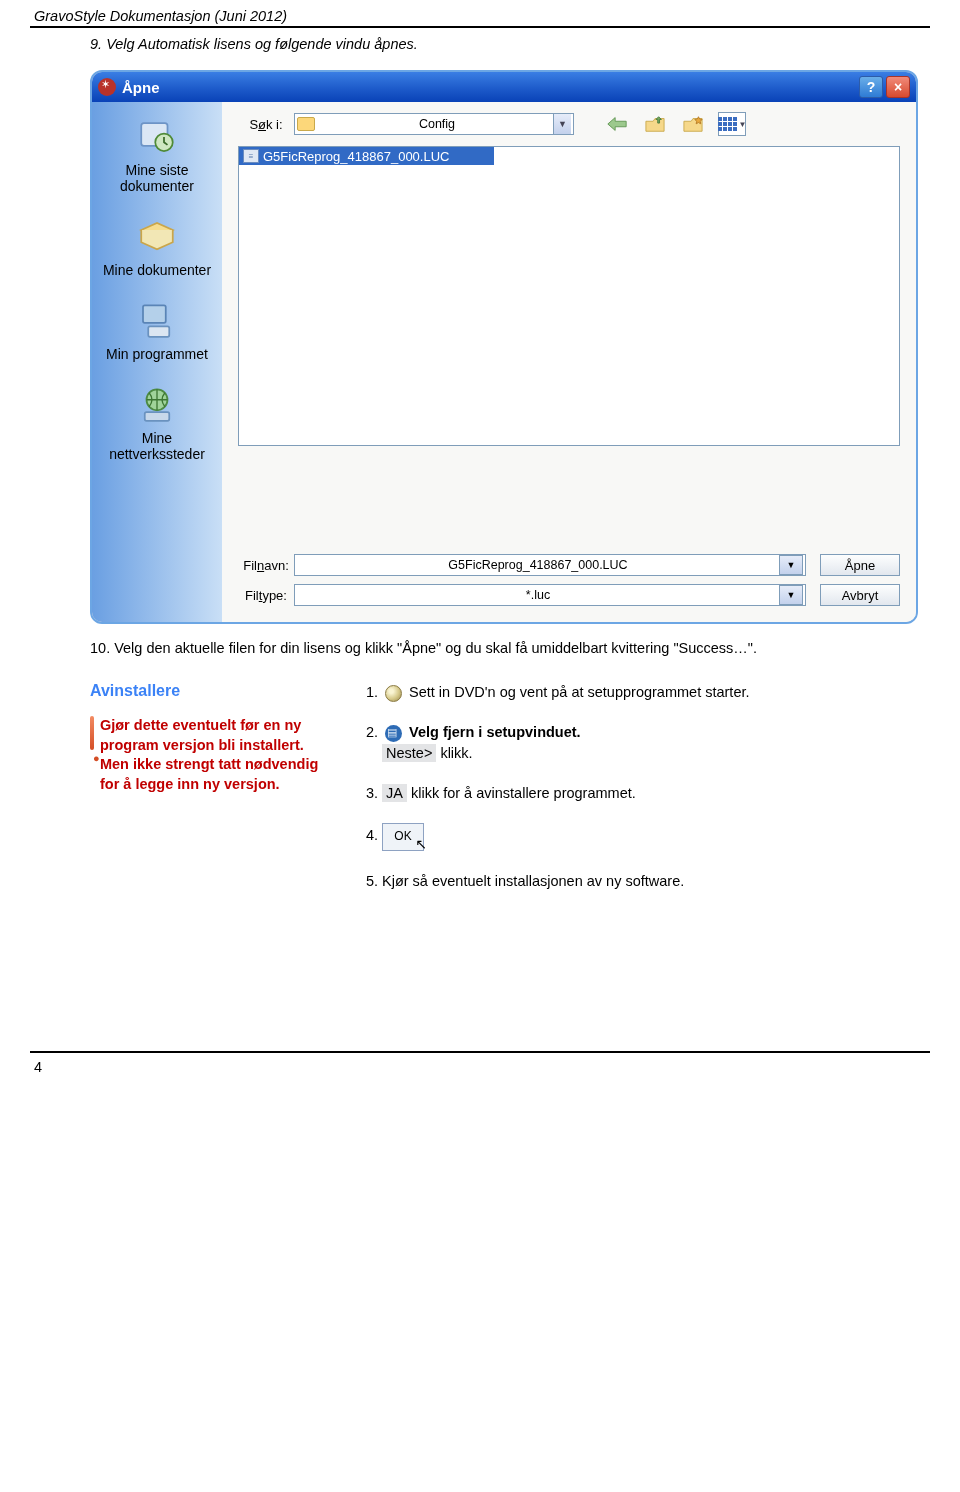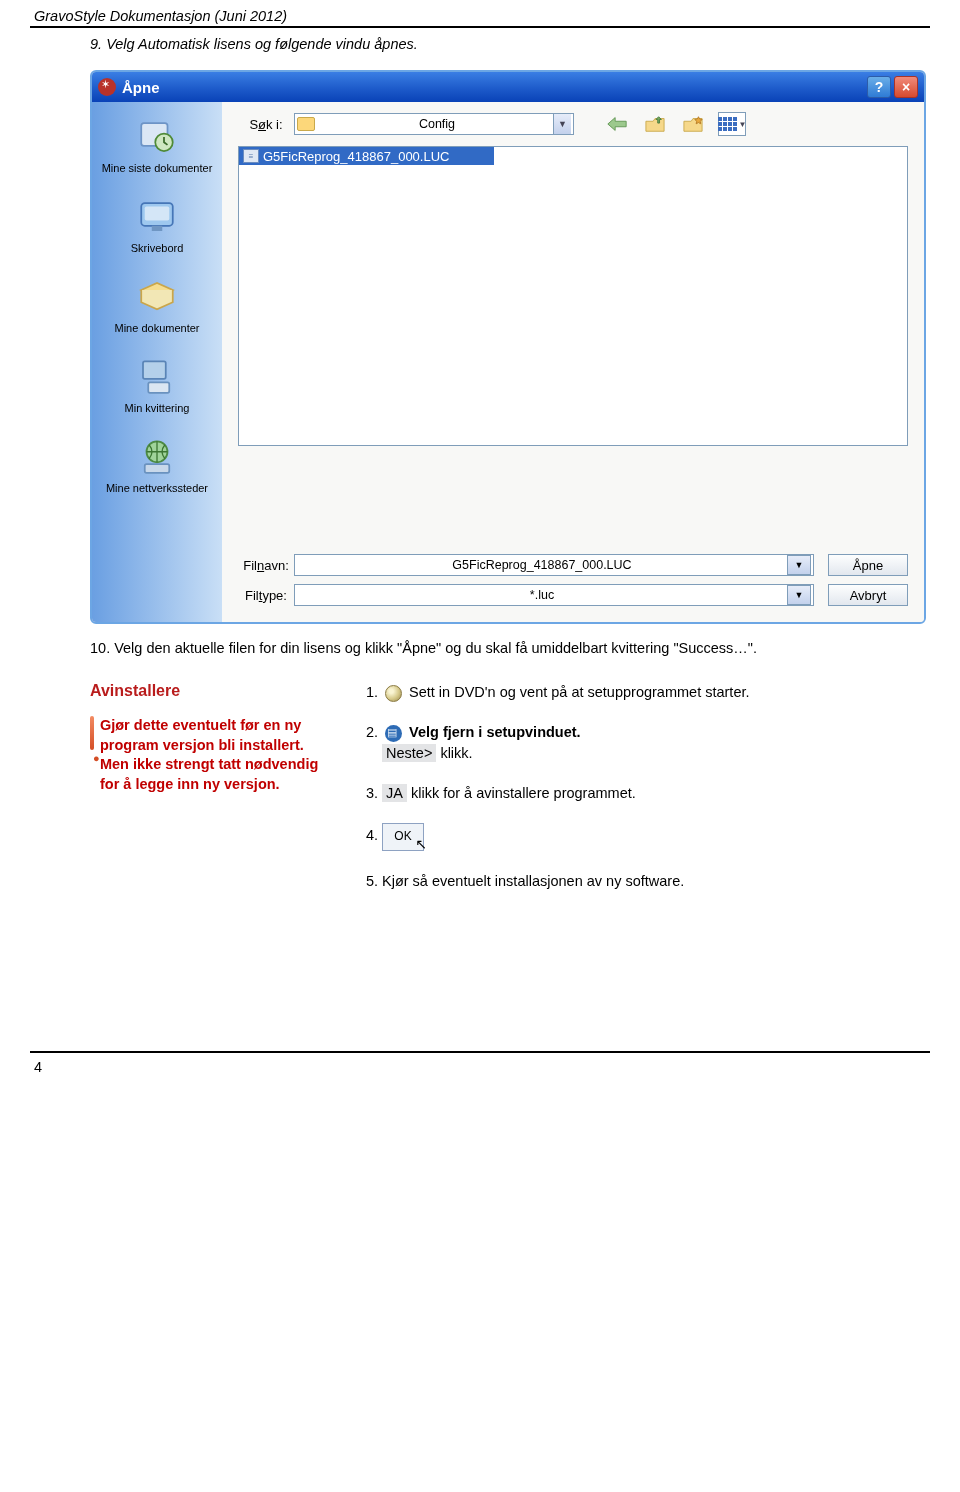--- a/index.html
+++ b/index.html
@@ -2,33 +2,33 @@
 <html><head>
 <meta charset="utf-8">
 <style>
   * { box-sizing: border-box; }
   body { margin: 0; font-family: Arial, Helvetica, sans-serif; font-size: 14.5px; color: #000; background: #fff; width: 960px; }
   .page { padding: 0 30px 30px 30px; }
   .doc-header { font-style: italic; font-size: 14.5px; padding: 8px 0 2px 4px; border-bottom: 2px solid #000; margin-bottom: 4px; }
   .intro-line { padding: 4px 40px 18px 60px; font-style: italic; }
 
   
-  .dialog { position: relative; margin: 0 4px 0 60px; border: 2px solid #6CA6E4; background: #ECE9E2; border-radius: 6px; overflow: hidden; }
+  .dialog { position: relative; margin: 0 12px 0 60px; border: 2px solid #6CA6E4; background: #ECE9E2; border-radius: 12px; overflow: hidden; }
   .titlebar { height: 30px; background: linear-gradient(to bottom,#3a7ee4,#1b58c8 60%,#0942b7); color: #fff; display:flex; align-items:center; padding:0 6px; }
   .title-icon { width:18px; height:18px; background:#b9322a; border-radius:50%; margin-right:6px; position:relative; }
   .title-icon::after { content:"✶"; color:#fff; font-size:11px; position:absolute; left:3px; top:0; }
   .titlebar-text { font-weight:bold; font-size:15px; }
   .titlebar-spacer { flex:1; }
   .tb-btn { width:24px; height:22px; margin-left:3px; border-radius:3px; display:flex; align-items:center; justify-content:center; font-size:14px; font-weight:bold; cursor:pointer; }
   .tb-help { background: linear-gradient(#6aaee8,#2e7bd5); color:#fff; border:1px solid #2d5ca8; }
   .tb-close { background: linear-gradient(#f18b7a,#d74a2e); color:#fff; border:1px solid #a8342a; }
 
   .dialog-body { display:flex; }
   .sidebar { width:130px; background: linear-gradient(to right,#6a9fe2,#c9dff6); padding:14px 4px; display:flex; flex-direction:column; align-items:center; gap:22px; }
-  .sb-item { display:flex; flex-direction:column; align-items:center; font-size:11px; color:#000; text-align:center; width:100%; }
+  .sb-item { display:flex; flex-direction:column; align-items:center; font-size:14px; color:#000; text-align:center; width:100%; }
   .sb-icon { width:42px; height:42px; margin-bottom:4px; }
 
   .main-pane { flex:1; background:#F8F8F6; padding:10px 16px 16px 16px; min-height:520px; display:flex; flex-direction:column;text-align:center; }
   .row { display:flex; align-items:center; margin-bottom:10px; }
   .lbl { width:56px; font-size:13px; }
   .underline-key { text-decoration: underline; }
   .combo { flex:0 0 280px; border:1px solid #7F9DB9; background:#fff; height:22px; display:flex; align-items:center; padding:0 2px; }
   .cb-folder { width:18px; height:14px; background:#FCD77A; border:1px solid #c9a94b; margin-right:6px; border-radius:2px; }
   .cb-text { flex:1; font-size:12.5px; }
   .cb-drop { width:18px; height:20px; background:linear-gradient(#e6ecf9,#c3d1ec); border-left:1px solid #7F9DB9; display:flex; align-items:center; justify-content:center; font-size:9px; color:#445; }
@@ -52,21 +52,21 @@
   .binput { flex:1; border:1px solid #7F9DB9; background:#fff; height:22px; display:flex; align-items:center; padding:0 2px; margin-right:14px; }
   .btxt { flex:1; font-size:12.5px; padding:0 4px; }
   .bdrop { width:24px; height:20px; background:linear-gradient(#e6ecf9,#c3d1ec); border:1px solid #7F9DB9; display:flex; align-items:center; justify-content:center; font-size:9px; }
   .dlg-btn { width:80px; height:22px; border:1px solid #7F9DB9; background:linear-gradient(#fdfefe,#e2e7ee); font-size:13px; display:flex; align-items:center; justify-content:center; cursor:pointer; }
 
   
   .body-text { padding: 0 40px 0 60px; }
   .body-text p { margin: 16px 0 8px 0; }
 
   .section-grid { display:grid; grid-template-columns: 240px 1fr; gap:0 30px; margin-top:26px; padding: 0 40px 0 60px; }
-  .section-left h3 { color:#b91c1c; font-size:16px; margin:0 0 16px 0; }
+  .section-left h3 { color:#3b82f6; font-size:16px; margin:0 0 16px 0; }
   .warn-row { display:flex; align-items:flex-start; }
   .warn-ic { width:14px; height:34px; margin-right:6px; background:linear-gradient(#f38b62,#d44e26); border-radius:3px; position:relative; }
   .warn-ic::after { content:"●"; color:#d44e26; position:absolute; bottom:-14px; left:3px; font-size:11px; }
   .warn-text { color:#C00000; font-weight:bold; font-size:14.5px; line-height:1.35; }
 
   .ol-right li { margin-bottom:20px; line-height:1.4; }
   .ol-right { padding-left:22px; margin:0; }
   .inline-ic { display:inline-block; vertical-align:middle; margin:0 3px; }
   .disc-ic { width:17px; height:17px; border-radius:50%; background: radial-gradient(circle at 35% 35%, #f9f4d3 15%, #d6c98a 55%, #96854c); border:1px solid #8a7a42; }
   .setup-ic { width:17px; height:17px; border-radius:50%; background:#2d6bb5; position:relative; }
@@ -101,39 +101,31 @@
         <div class="sb-item">
           <svg class="sb-icon" viewBox="0 0 48 48">
               <rect x="6" y="8" width="30" height="26" rx="3" fill="#dbe7f5" stroke="#6d94c6" stroke-width="2"></rect>
               <circle cx="32" cy="30" r="10" fill="#cfe7c1" stroke="#4f8a37" stroke-width="2"></circle>
               <path d="M32 24v6l4 3" stroke="#3b6b2a" stroke-width="2" fill="none"></path>
             </svg>
           <span>Mine siste dokumenter</span>
         </div>
         <div class="sb-item">
           <svg class="sb-icon" viewBox="0 0 48 48">
-              <rect x="6" y="8" width="36" height="26" rx="4" fill="#9ec8ef" stroke="#4676b7" stroke-width="2"></rect>
-              <rect x="10" y="12" width="28" height="16" rx="2" fill="#d4e6f7"></rect>
-              <rect x="18" y="34" width="12" height="6" fill="#6f96c3"></rect>
-            </svg>
-          <span>Skrivebord</span>
-        </div>
-        <div class="sb-item">
-          <svg class="sb-icon" viewBox="0 0 48 48">
               <path d="M6 16l18-8 18 8-18 8z" fill="#f6dd8f" stroke="#caa64b" stroke-width="2"></path>
               <path d="M6 16v14l18 8 18-8V16" fill="#f2e7b5" stroke="#caa64b" stroke-width="2"></path>
             </svg>
           <span>Mine dokumenter</span>
         </div>
         <div class="sb-item">
           <svg class="sb-icon" viewBox="0 0 48 48">
               <rect x="8" y="6" width="26" height="20" rx="2" fill="#b4d0ea" stroke="#5a84b6" stroke-width="2"></rect>
               <rect x="14" y="30" width="24" height="12" rx="2" fill="#dbe6f2" stroke="#6a92bf" stroke-width="2"></rect>
             </svg>
-          <span>Min kvittering</span>
+          <span>Min programmet</span>
         </div>
         <div class="sb-item">
           <svg class="sb-icon" viewBox="0 0 48 48">
               <circle cx="24" cy="18" r="12" fill="#9fd39a" stroke="#4d8b44" stroke-width="2"></circle>
               <path d="M12 18h24M24 6v24M15 10c4 5 4 11 0 16M33 10c-4 5-4 11 0 16" stroke="#3c7633" stroke-width="1.5" fill="none"></path>
               <rect x="10" y="32" width="28" height="10" rx="2" fill="#c8d8ea" stroke="#6a92bf" stroke-width="2"></rect>
             </svg>
           <span>Mine nettverkssteder</span>
         </div>
       </div>

